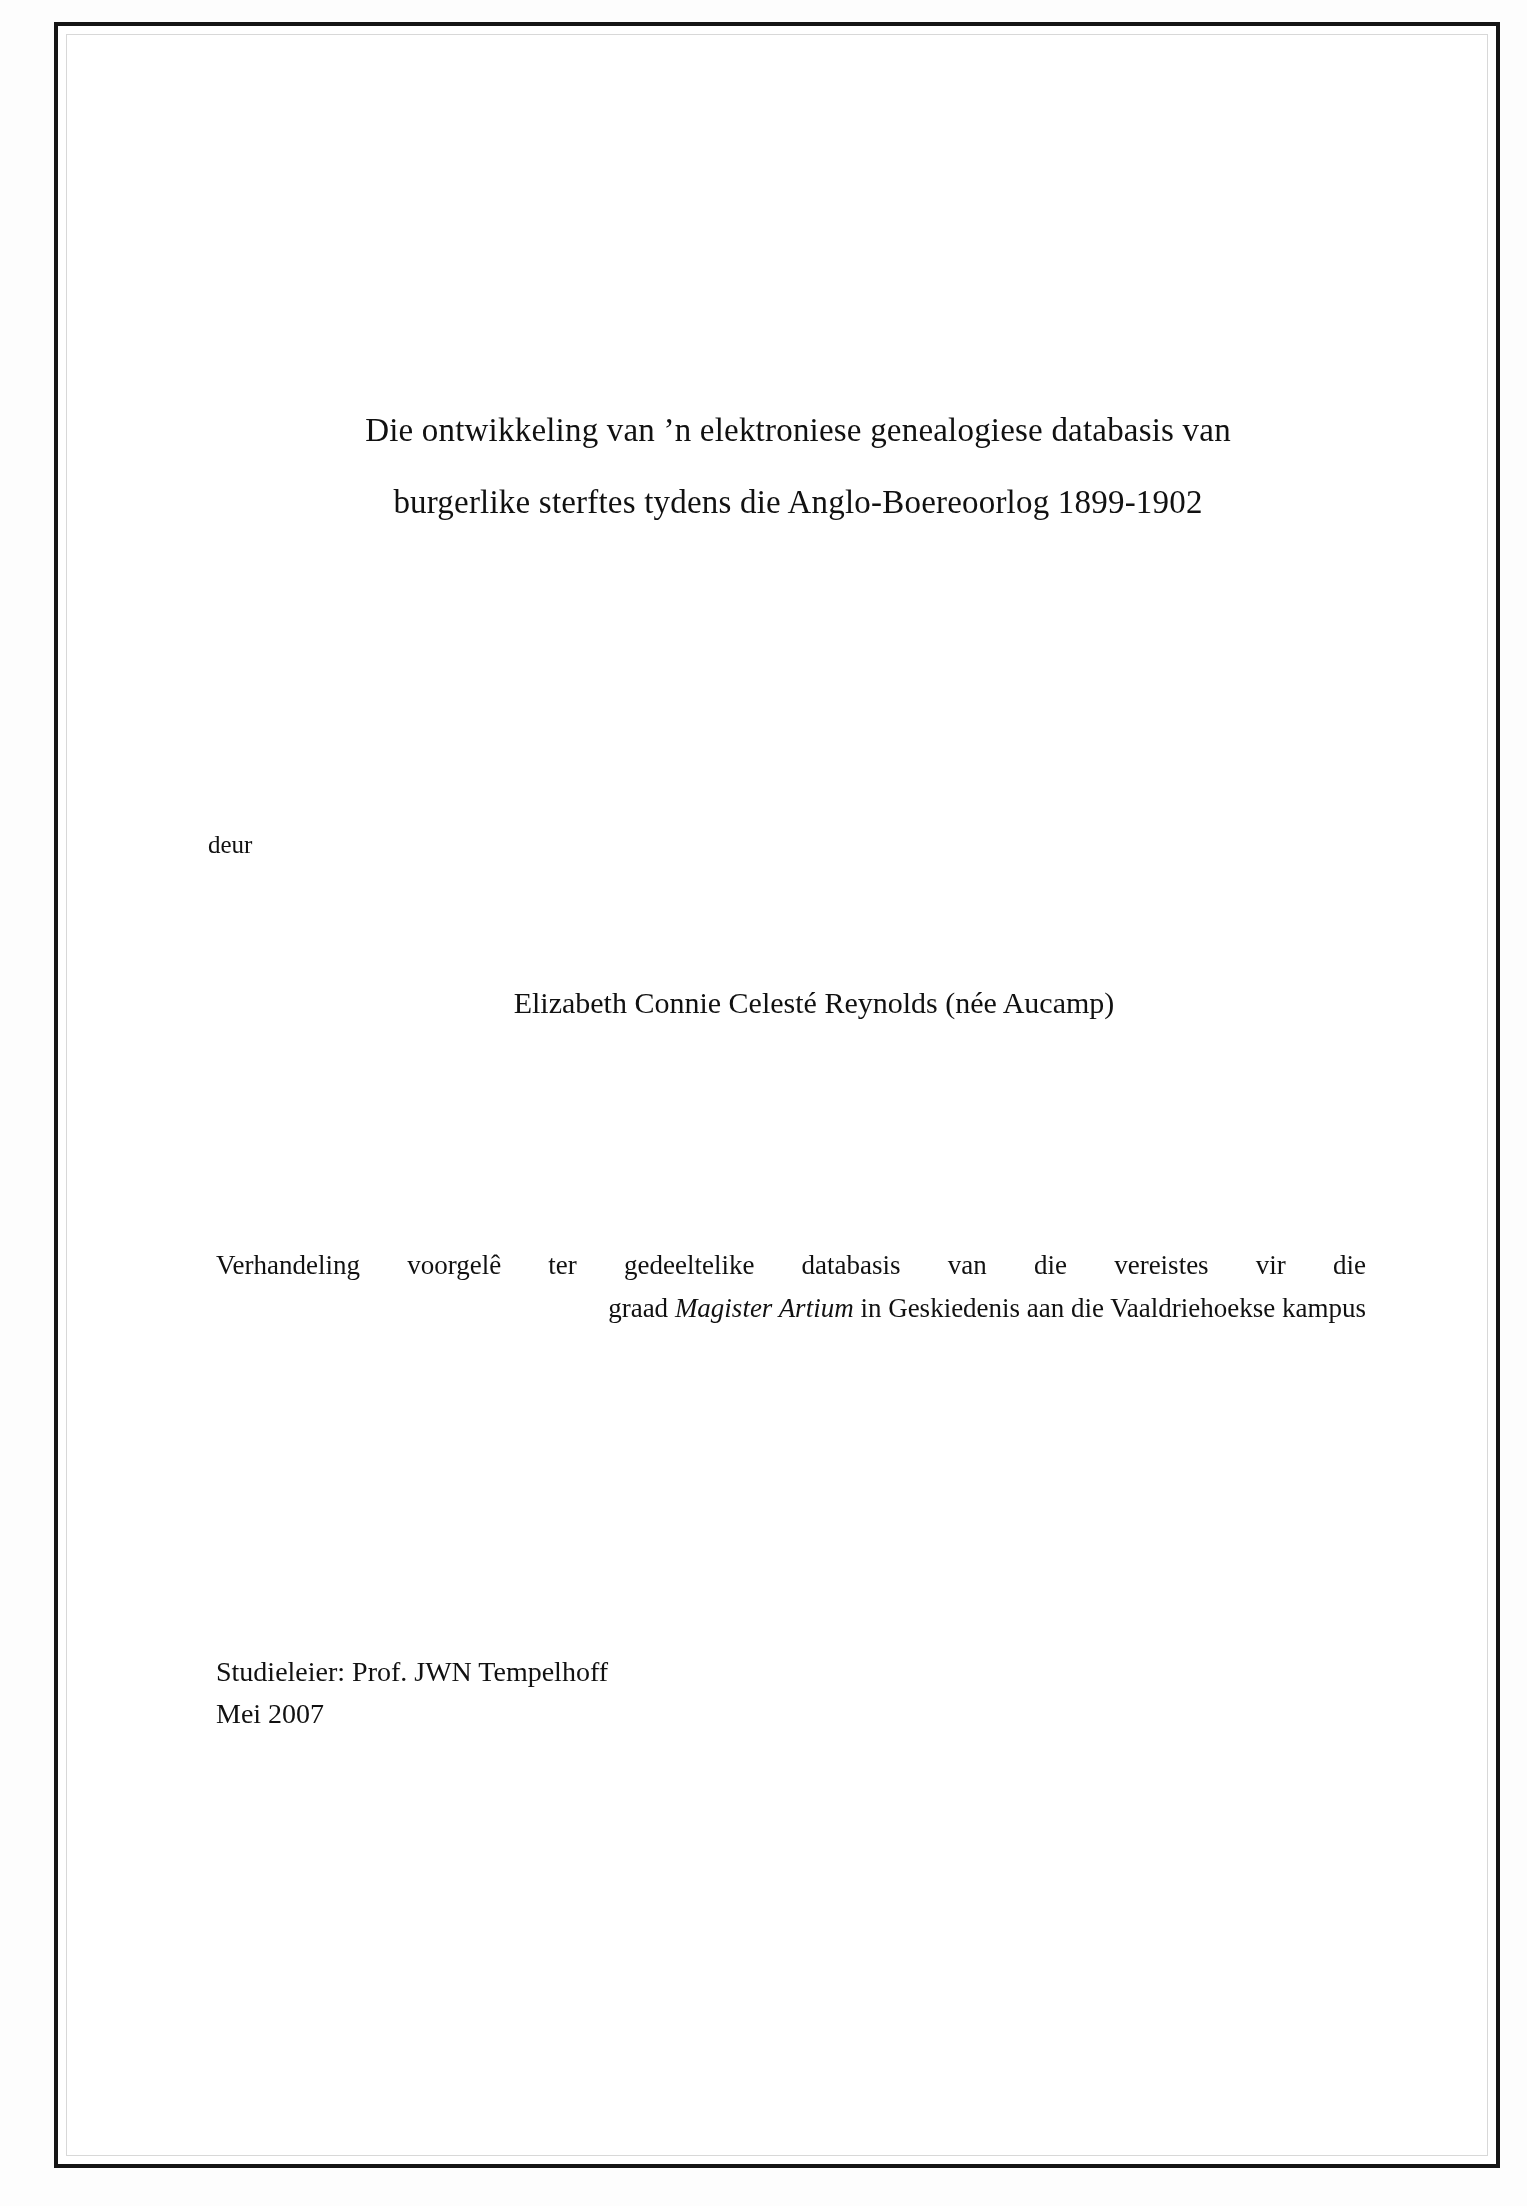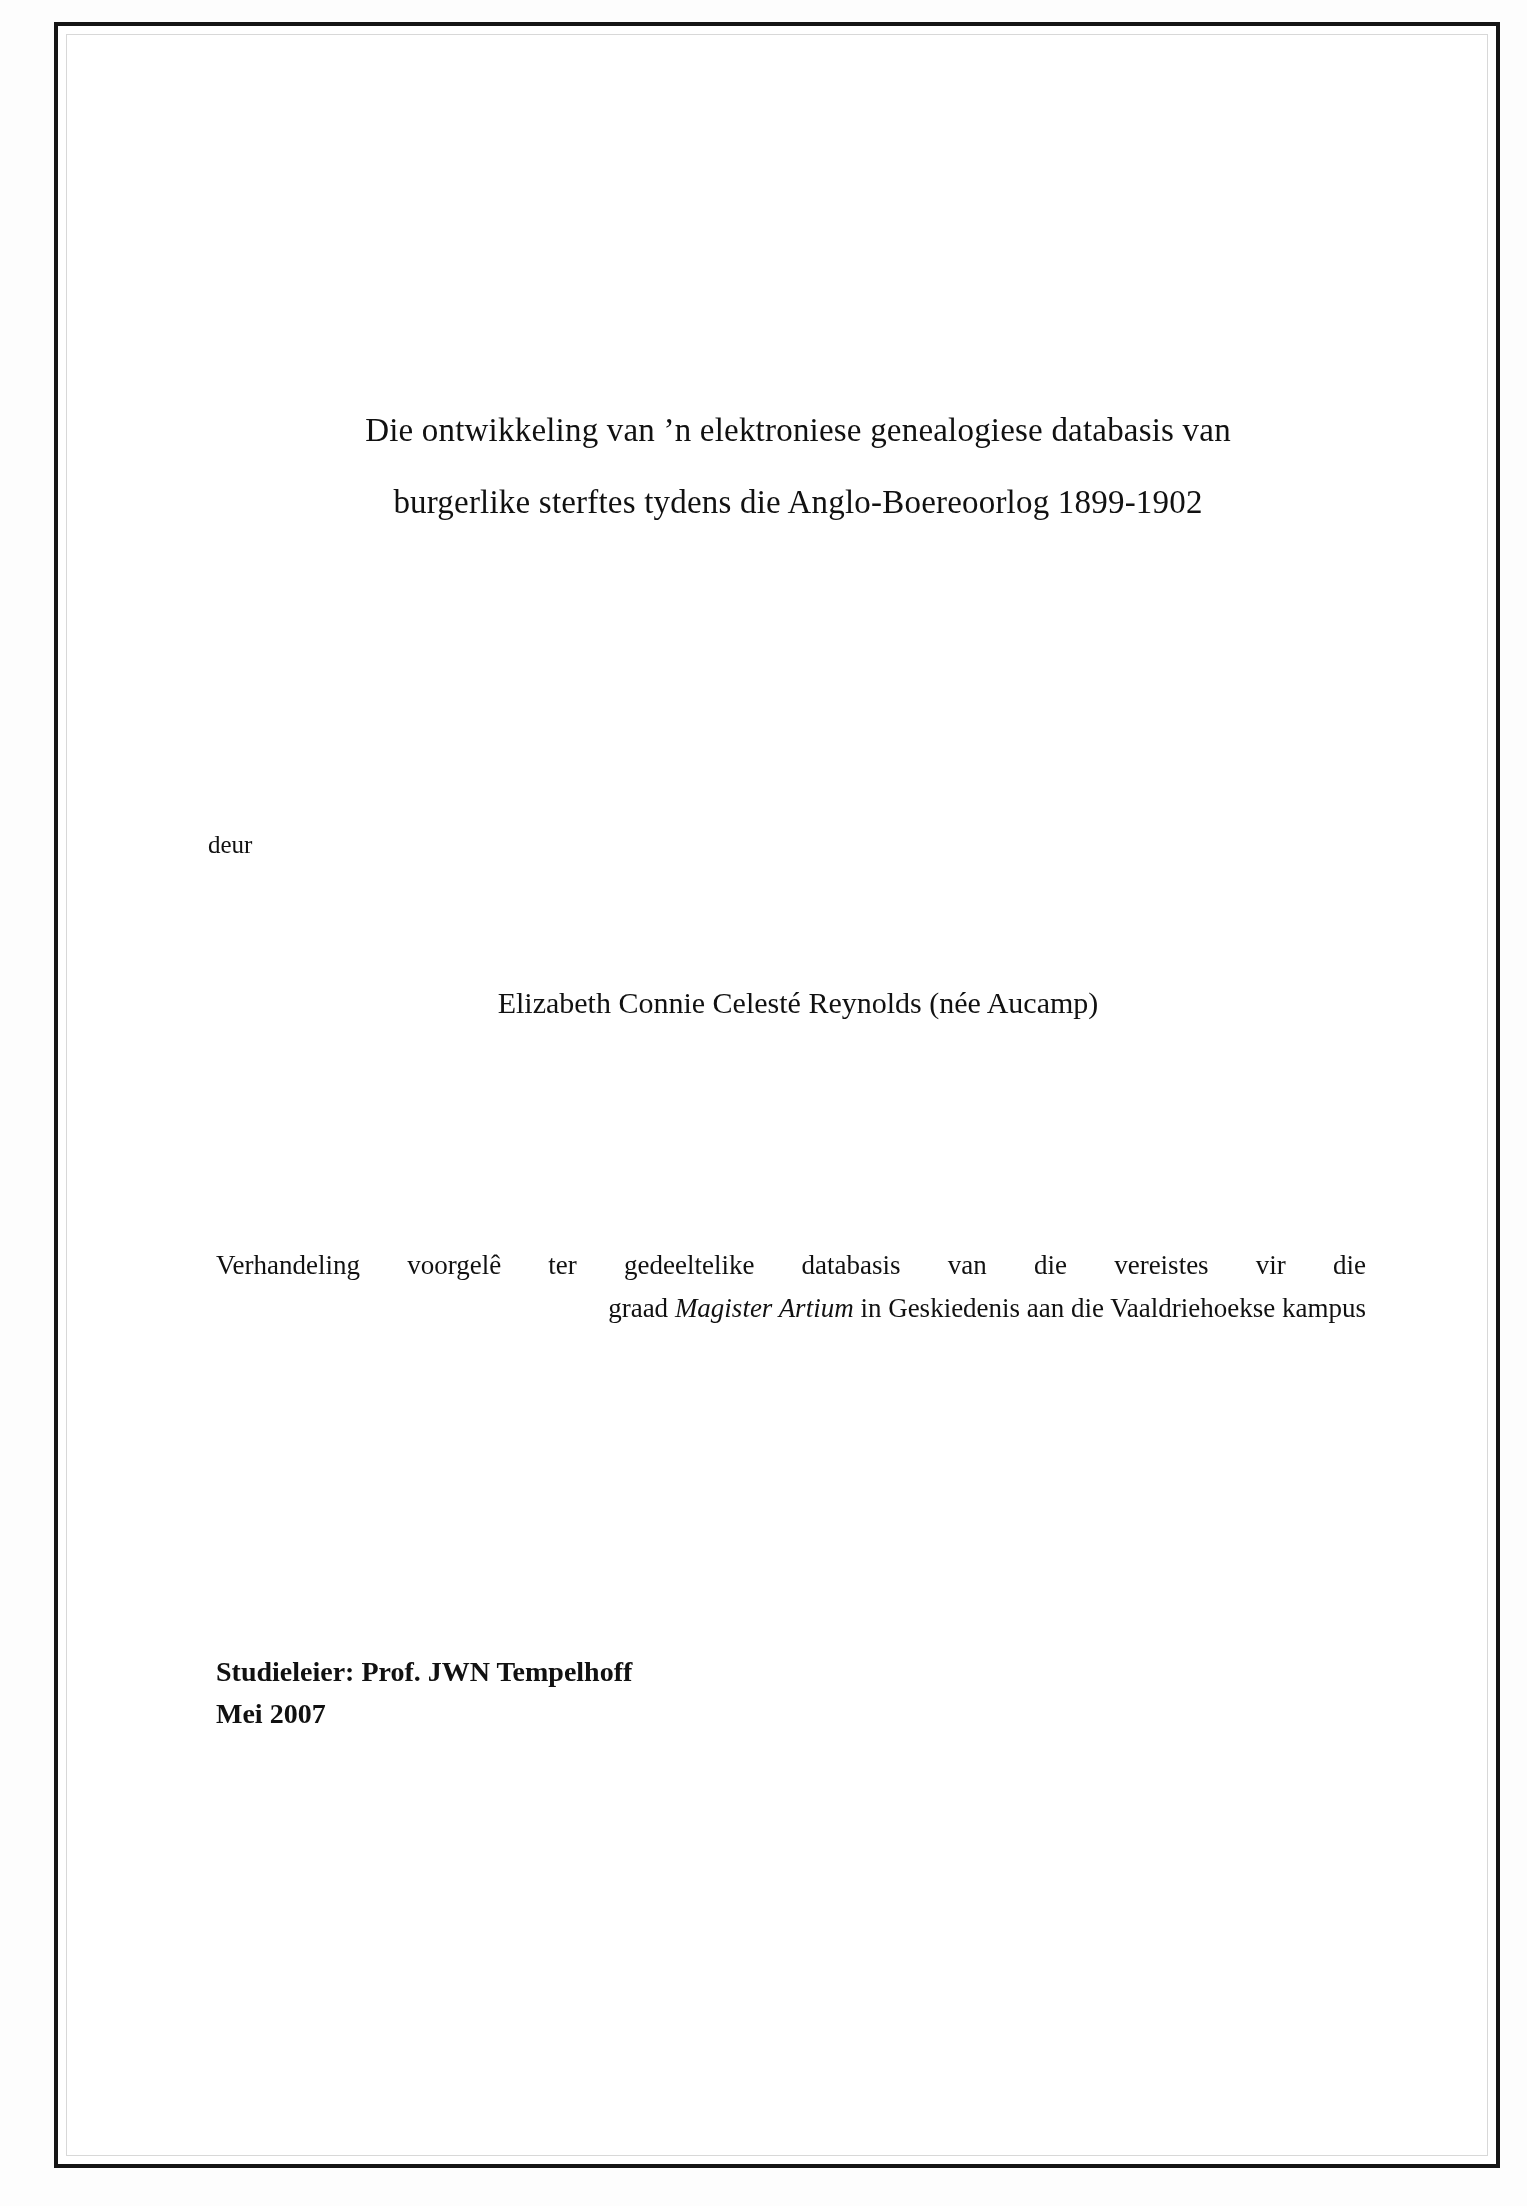--- a/index.html
+++ b/index.html
@@ -74,21 +74,21 @@
     position: absolute;
     top: 805px;
     left: 0;
     width: 1180px;
     font-size: 25px;
   }
 
   .author {
     position: absolute;
     top: 960px;
-    left: 0;
+    left: 16px;
     width: 1180px;
     text-align: center;
     font-size: 30px;
   }
 
   .submission {
     position: absolute;
     top: 1218px;
     left: 8px;
     width: 1150px;
@@ -110,21 +110,20 @@
   .supervisor {
     position: absolute;
     top: 1625px;
     left: 8px;
     width: 1000px;
     font-size: 28px;
     line-height: 42px;
   }
   .supervisor p {
     margin: 0;
-    font-weight: bold;
   }
 
   
   .logo-block {
     position: absolute;
     top: 1782px;
     left: 330px;
     width: 700px;
     height: 130px;
   }

